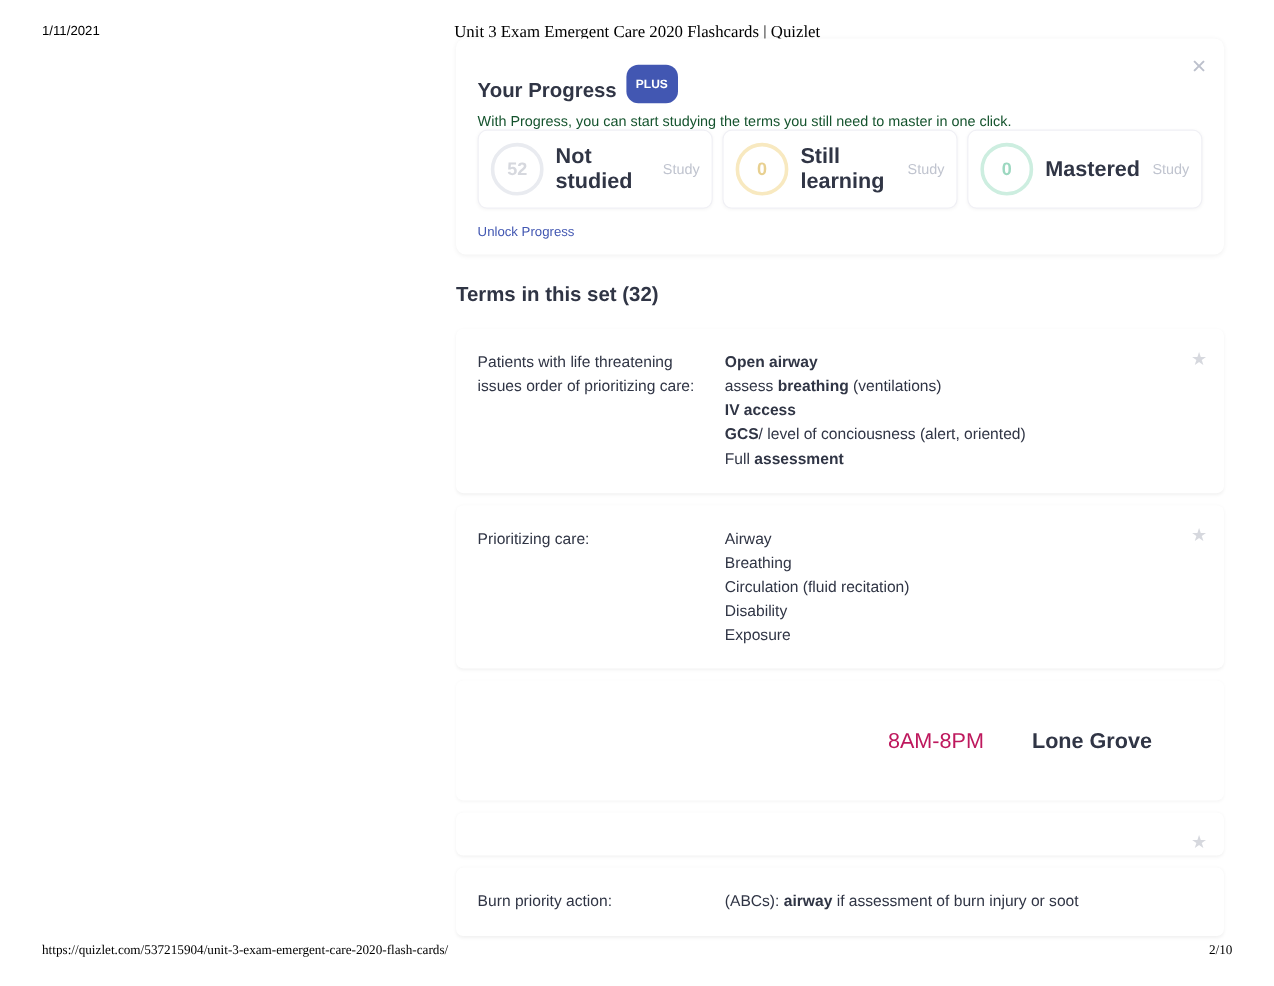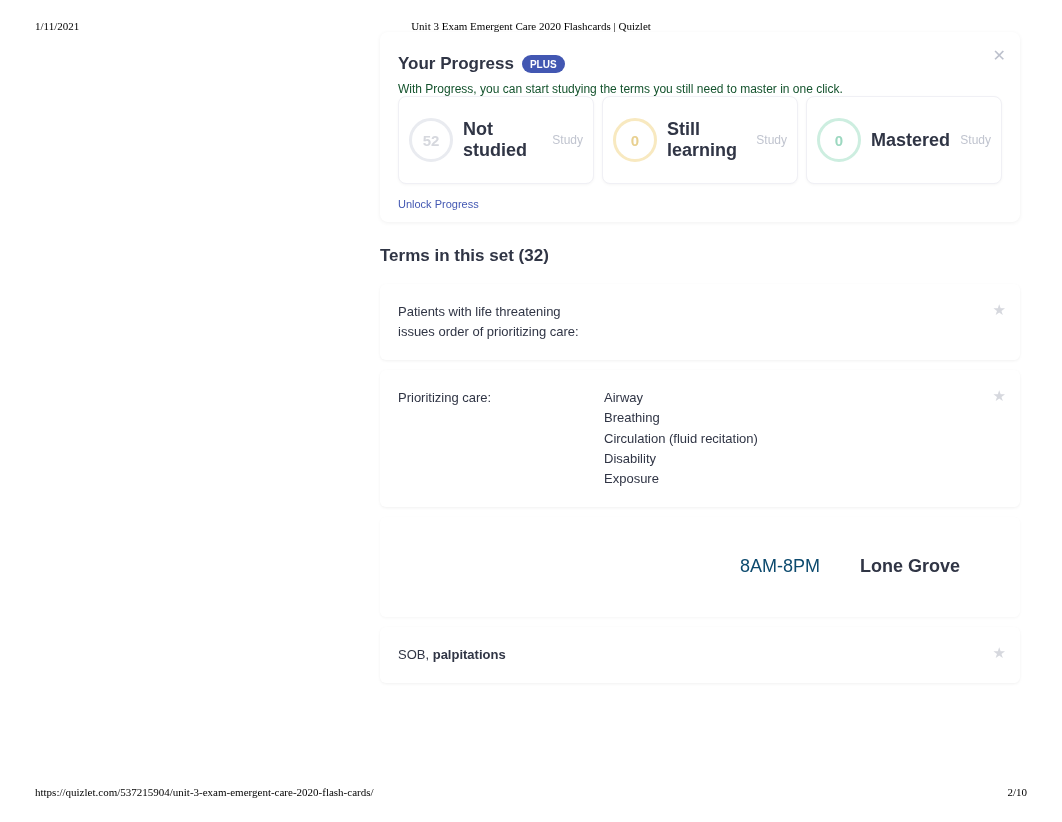--- a/index.html
+++ b/index.html
@@ -9,65 +9,65 @@
       height: 822px;
       background: #ffffff;
       position: relative;
       color: #303545;
     }
     .header-date {
       position: absolute;
       top: 20px;
       left: 35px;
       font-size: 11px;
-      font-family: Liberation Serif, serif;
+      font-family: Liberation Sans, sans-serif;
       color: #000;
     }
     .header-title {
       position: absolute;
       top: 20px;
       left: 0;
       width: 100%;
       text-align: center;
-      font-size: 11px;
+      font-size: 14px;
       font-family: "Times New Roman", serif;
       color: #000;
     }
     .main {
       position: absolute;
       top: 32px;
       left: 380px;
       width: 640px;
     }
     .progress-box {
       background: #fff;
       border-radius: 8px;
       padding: 22px 18px 12px 18px;
       box-shadow: 0 1px 4px rgba(0,0,0,0.06);
       position: relative;
       margin-bottom: 24px;
     }
-    .progress-title-row { display: flex; align-items: center; margin-bottom: 8px; }
+    .progress-title-row { display: flex; align-items: flex-end; margin-bottom: 8px; }
     .progress-title {
       font-weight: 700;
       font-size: 17px;
       color: #303545;
       margin-right: 8px;
     }
     .badge {
       display: inline-flex;
       align-items: center;
       justify-content: center;
       background: #4257b2;
       color: #fff;
       font-size: 10px;
       font-weight: 700;
       border-radius: 10px;
       padding: 2px 8px;
-      height: 18px;
+      height: 32px;
     }
     .progress-subtitle {
       font-size: 12px;
       color: #14532d;
       margin-bottom: 0;
     }
     .top-x {
       position: absolute;
       top: 14px;
       right: 14px;
@@ -79,21 +79,21 @@
     .progress-cards {
       display: flex;
       gap: 8px;
       margin-bottom: 14px;
     }
     .pcard {
       flex: 1;
       background: #fff;
       border: 1px solid #f0f0f5;
       border-radius: 8px;
-      padding: 21px 10px;
+      padding: 10px 10px;
       display: flex;
       align-items: center;
       box-shadow: 0 1px 3px rgba(0,0,0,0.04);
     }
     .pcard .num {
       width: 44px;
       height: 44px;
       border-radius: 50%;
       border: 3px solid #eee;
       display: flex;
@@ -165,21 +165,21 @@
       height: 100px;
       margin: 10px 0 10px 0;
       box-shadow: 0 1px 3px rgba(0,0,0,0.04);
       display: flex;
       align-items: center;
       justify-content: flex-end;
       padding-right: 60px;
       gap: 40px;
     }
     .ad-hours {
-      color: #0c4a6e;
+      color: #be185d;
       font-size: 18px;
       font-weight: 500;
     }
     .ad-loc {
       color: #303545;
       font-size: 18px;
       font-weight: 700;
     }
     .footer-url {
       position: absolute;
@@ -234,35 +234,39 @@
     </div>
 
     <div class="unlock">Unlock Progress</div>
   </div>
 
   <div class="terms-heading">Terms in this set (32)</div>
 
   <div class="card-row">
     <div class="card-star">★</div>
     <div class="card-term">Patients with life threatening issues order of prioritizing care:</div>
+    <div class="card-def"><b>Open airway</b><br>assess <b>breathing</b> (ventilations)<br><b>IV access</b><br><b>GCS</b>/ level of conciousness (alert, oriented)<br>Full <b>assessment</b></div>
   </div>
 
   <div class="card-row">
     <div class="card-star">★</div>
     <div class="card-term">Prioritizing care:</div>
     <div class="card-def">Airway<br>Breathing<br>Circulation (fluid recitation)<br>Disability<br>Exposure</div>
   </div>
 
   <div class="ad-block">
     <div class="ad-hours">8AM-8PM</div>
     <div class="ad-loc">Lone Grove</div>
   </div>
 
   <div class="card-row">
     <div class="card-star">★</div>
-    <div class="card-def">SOB, <b>palpitations</b></div>
-  </div>
-
+  </div>
+
+  <div class="card-row" style="margin-bottom:0;">
+    <div class="card-term">Burn priority action:</div>
+    <div class="card-def">(ABCs): <b>airway</b> if assessment of burn injury or soot</div>
+  </div>
 
 </div>
 
 <div class="footer-url">https://quizlet.com/537215904/unit-3-exam-emergent-care-2020-flash-cards/</div>
 <div class="footer-page">2/10</div>
 
 </body></html>

